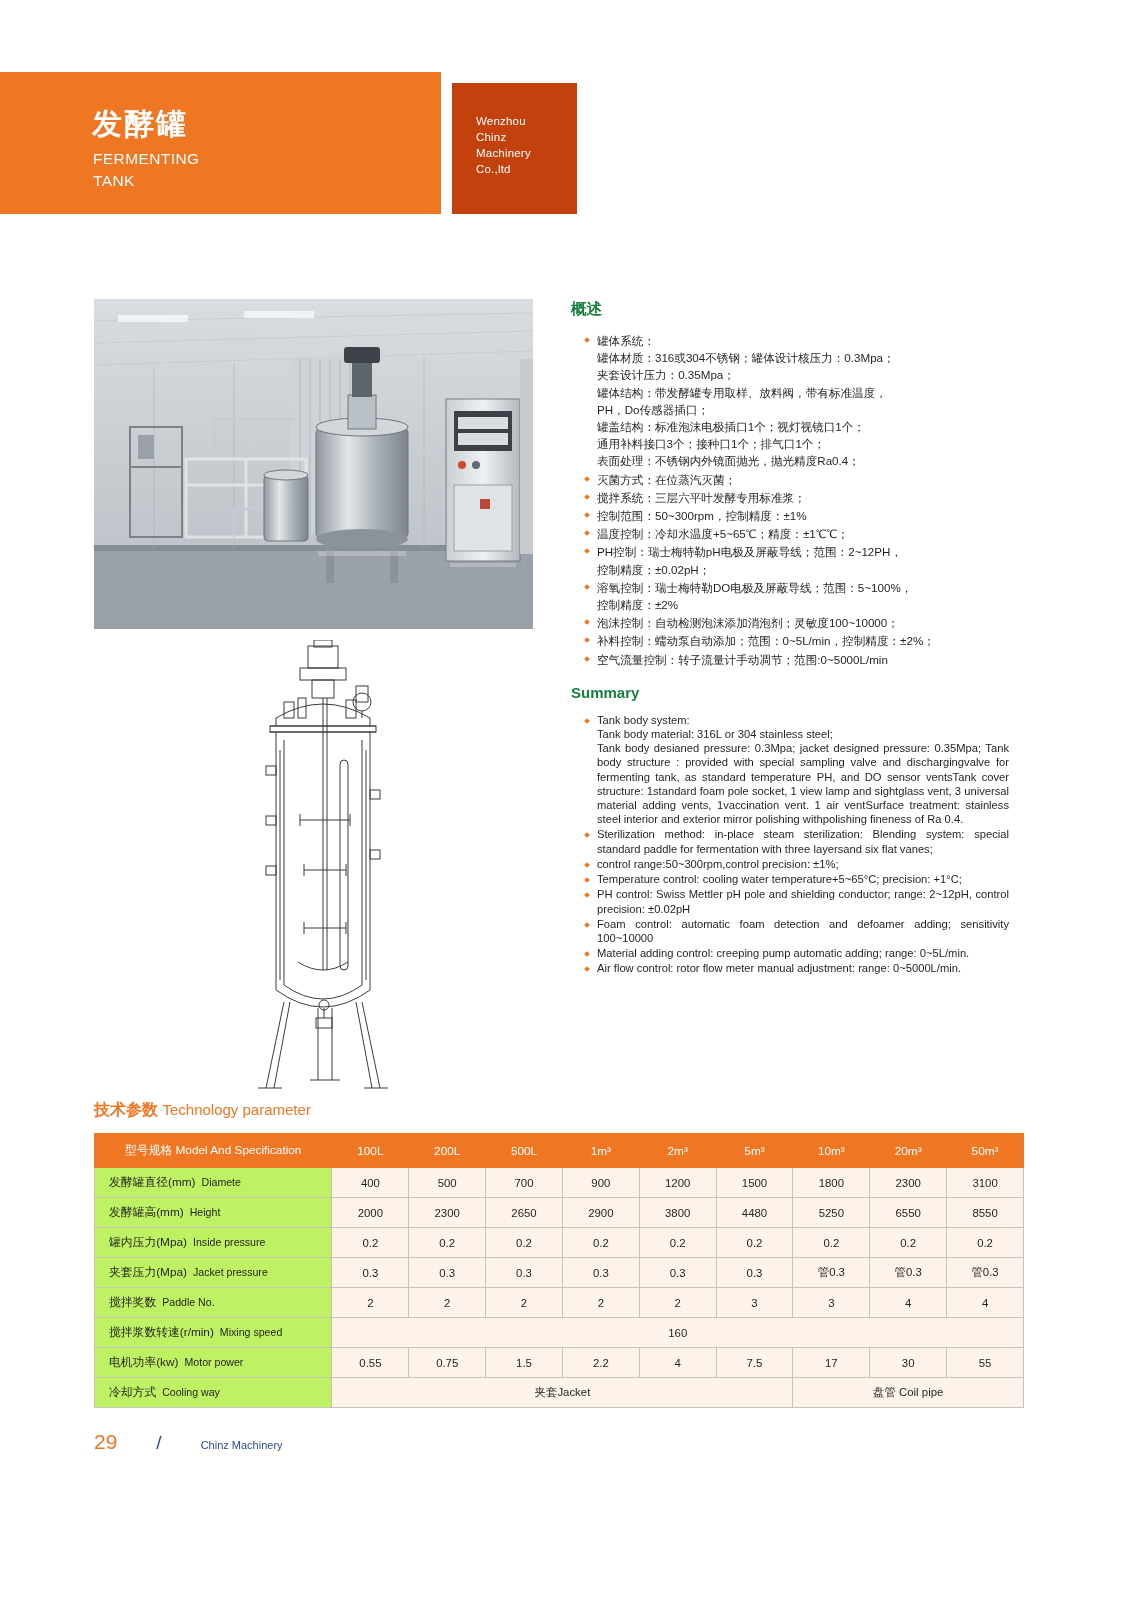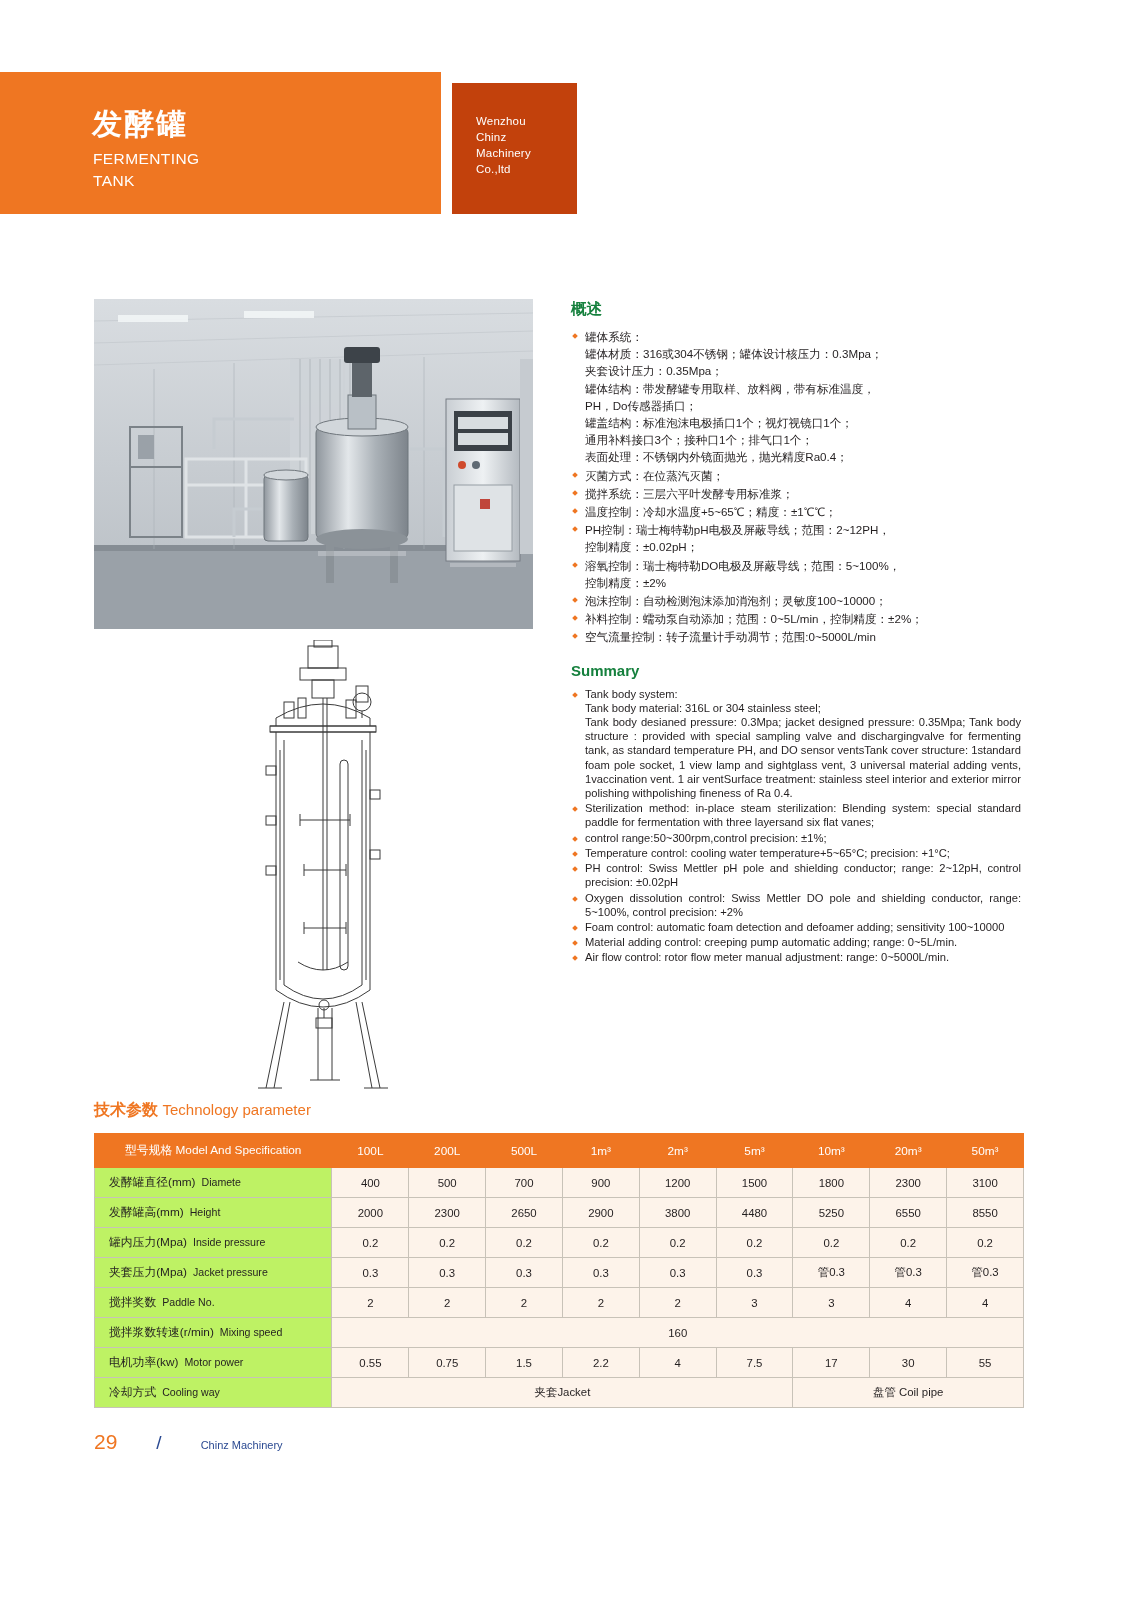--- a/index.html
+++ b/index.html
@@ -92,21 +92,21 @@
   }
   .sec-title {
     color: #15803d;
     font-size: 15.5px;
     font-weight: bold;
     margin: 0 0 8px 0;
   }
   .sec-title.summary { font-size: 15px; }
   ul.bullets {
     list-style: none;
-    margin: 0;
+    margin: 12px;
     padding: 0;
   }
   ul.bullets > li {
     position: relative;
     padding-left: 14px;
     margin-bottom: 1px;
   }
   ul.bullets > li:before {
     content: "";
     position: absolute;
@@ -404,41 +404,41 @@
     <li style="white-space:pre-line">罐体系统：
 罐体材质：316或304不锈钢；罐体设计核压力：0.3Mpa；
 夹套设计压力：0.35Mpa；
 罐体结构：带发酵罐专用取样、放料阀，带有标准温度，
 PH，Do传感器插口；
 罐盖结构：标准泡沫电极插口1个；视灯视镜口1个；
 通用补料接口3个；接种口1个；排气口1个；
 表面处理：不锈钢内外镜面抛光，抛光精度Ra0.4；</li>
     <li style="white-space:pre-line">灭菌方式：在位蒸汽灭菌；</li>
     <li style="white-space:pre-line">搅拌系统：三层六平叶发酵专用标准浆；</li>
+    <li style="white-space:pre-line">控制范围：50~300rpm，控制精度：±1%</li>
     <li style="white-space:pre-line">温度控制：冷却水温度+5~65℃；精度：±1℃℃；</li>
     <li style="white-space:pre-line">PH控制：瑞士梅特勒pH电极及屏蔽导线；范围：2~12PH，
 控制精度：±0.02pH；</li>
     <li style="white-space:pre-line">溶氧控制：瑞士梅特勒DO电极及屏蔽导线；范围：5~100%，
 控制精度：±2%</li>
     <li style="white-space:pre-line">泡沫控制：自动检测泡沫添加消泡剂；灵敏度100~10000；</li>
     <li style="white-space:pre-line">补料控制：蠕动泵自动添加；范围：0~5L/min，控制精度：±2%；</li>
     <li style="white-space:pre-line">空气流量控制：转子流量计手动凋节；范围:0~5000L/min</li>
   </ul>
 
   <div class="summary-wrap">
     <div class="sec-title summary">Summary</div>
     <ul class="bullets en-list">
       <li style="white-space:pre-line">Tank body system:
 Tank body material: 316L or 304 stainless steel;
 Tank body desianed pressure: 0.3Mpa; jacket designed pressure: 0.35Mpa; Tank body structure : provided with special sampling valve and dischargingvalve for fermenting tank, as standard temperature PH, and DO sensor ventsTank cover structure: 1standard foam pole socket, 1 view lamp and sightglass vent, 3 universal material adding vents, 1vaccination vent. 1 air ventSurface treatment: stainless steel interior and exterior mirror polishing withpolishing fineness of Ra 0.4.</li>
       <li>Sterilization method: in-place steam sterilization: Blending system: special standard paddle for fermentation with three layersand six flat vanes;</li>
       <li>control range:50~300rpm,control precision: ±1%;</li>
       <li>Temperature control: cooling water temperature+5~65°C; precision: +1°C;</li>
       <li>PH control: Swiss Mettler pH pole and shielding conductor; range: 2~12pH, control precision: ±0.02pH</li>
-      <li>Oxygen dissolution control: Swiss Mettler DO pole and shielding conductor, range: 5~100%, control precision: +2%</li>
       <li>Foam control: automatic foam detection and defoamer adding; sensitivity 100~10000</li>
       <li>Material adding control: creeping pump automatic adding; range: 0~5L/min.</li>
       <li>Air flow control: rotor flow meter manual adjustment: range: 0~5000L/min.</li>
     </ul>
   </div>
 </div>
 
 <div class="tech-title">
   <span>技术参数</span>
   <span class="en">Technology parameter</span>

